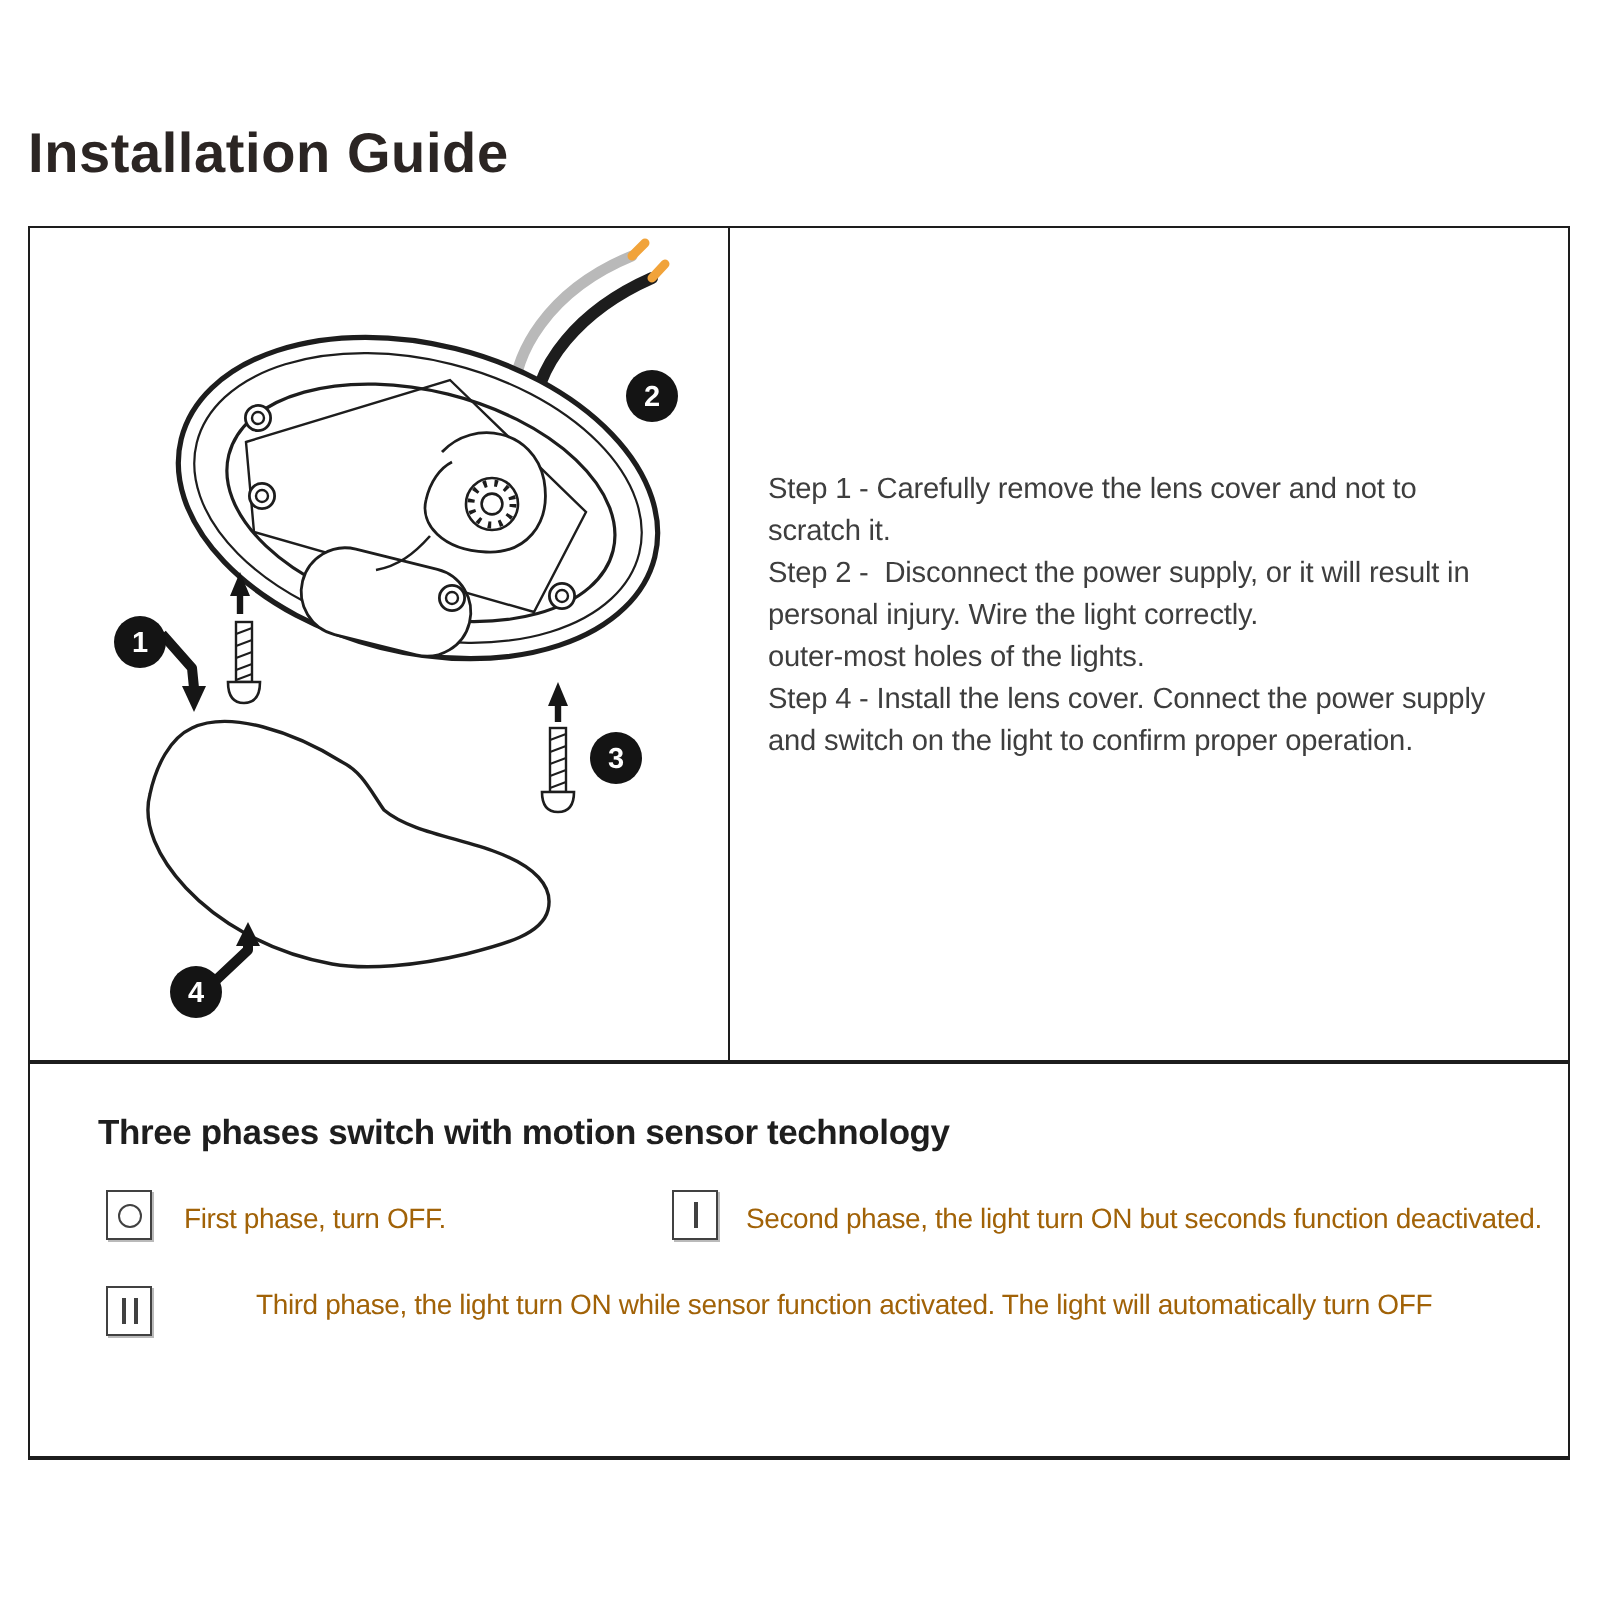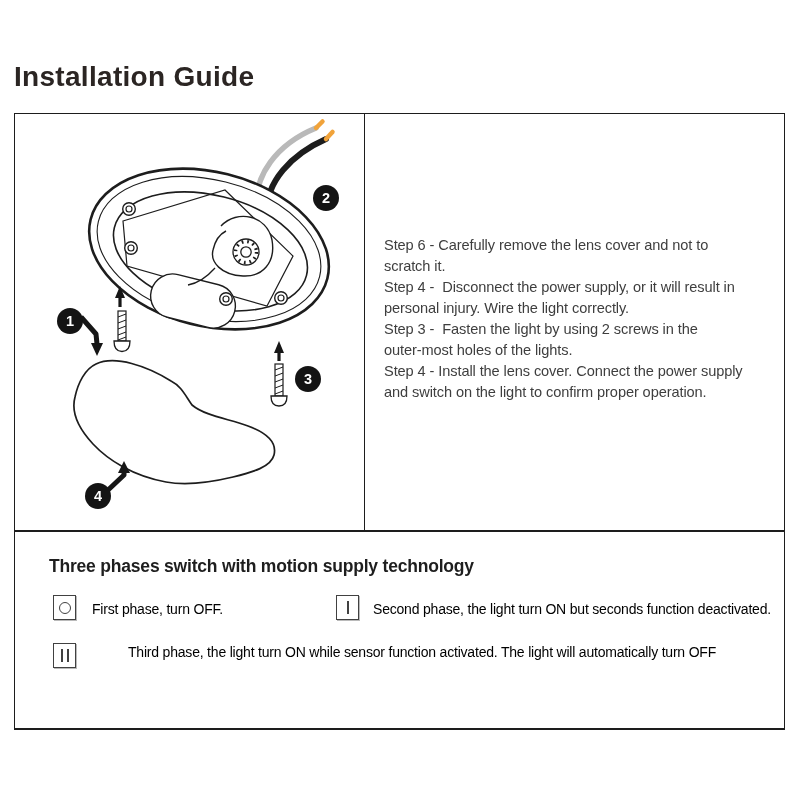--- a/index.html
+++ b/index.html
@@ -20,21 +20,21 @@
                   color:#1e1e1e;letter-spacing:-.2px;}
   .phase-icon{position:absolute;width:23px;height:25px;border:1.5px solid #414141;background:#fff;
               display:flex;align-items:center;justify-content:center;box-sizing:border-box;
               box-shadow:1px 1px 0 rgba(130,130,130,.55);}
   #phase1-icon{left:38px;top:63px;}
   #phase2-icon{left:321px;top:63px;}
   #phase3-icon{left:38px;top:111px;}
   .glyph-circle{width:12px;height:12px;border:1.5px solid #414141;border-radius:50%;box-sizing:border-box;}
   .glyph-bars{display:flex;gap:4px;}
   .glyph-bar{width:2px;height:13px;background:#414141;}
-  .phase-text{position:absolute;font-size:14px;color:#000000;letter-spacing:-.2px;line-height:20px;}
+  .phase-text{position:absolute;font-size:14px;color:#a16207;letter-spacing:-.2px;line-height:20px;}
   #phase1-text{left:77px;top:67px;}
   #phase2-text{left:358px;top:67px;}
   #phase3-text{left:77px;top:109px;line-height:22px;margin-left:36px;}
 </style>
 </head>
 <body>
 
 <div class="page">
 
   <div class="title">Installation Guide</div>
@@ -113,33 +113,32 @@
           <text x="311" y="89">2</text>
           <circle cx="293" cy="265" r="13" fill="#141414"></circle>
           <text x="293" y="270">3</text>
           <circle cx="83" cy="382" r="13" fill="#141414"></circle>
           <text x="83" y="387">4</text>
         </g>
       </svg>
     </div>
 
     <div class="steps-panel">
-      <div class="step-line">Step 6 - Carefully remove the lens cover and not to</div>
+      <div class="step-line">Step 1 - Carefully remove the lens cover and not to</div>
       <div class="step-line">scratch it.</div>
-      <div class="step-line">Step 4 -  Disconnect the power supply, or it will result in</div>
+      <div class="step-line">Step 2 -  Disconnect the power supply, or it will result in</div>
       <div class="step-line">personal injury. Wire the light correctly.</div>
-      <div class="step-line">Step 3 -  Fasten the light by using 2 screws in the</div>
       <div class="step-line">outer-most holes of the lights.</div>
       <div class="step-line">Step 4 - Install the lens cover. Connect the power supply</div>
       <div class="step-line">and switch on the light to confirm proper operation.</div>
     </div>
   </div>
 
   <div class="bottom-box">
-    <div class="phases-heading">Three phases switch with motion supply technology</div>
+    <div class="phases-heading">Three phases switch with motion sensor technology</div>
 
     <div class="phase-icon" id="phase1-icon">
       <span class="glyph-circle"></span>
     </div>
     <div class="phase-text" id="phase1-text">First phase, turn OFF.</div>
 
     <div class="phase-icon" id="phase2-icon">
       <span class="glyph-bar"></span>
     </div>
     <div class="phase-text" id="phase2-text">Second phase, the light turn ON but seconds function deactivated.</div>

